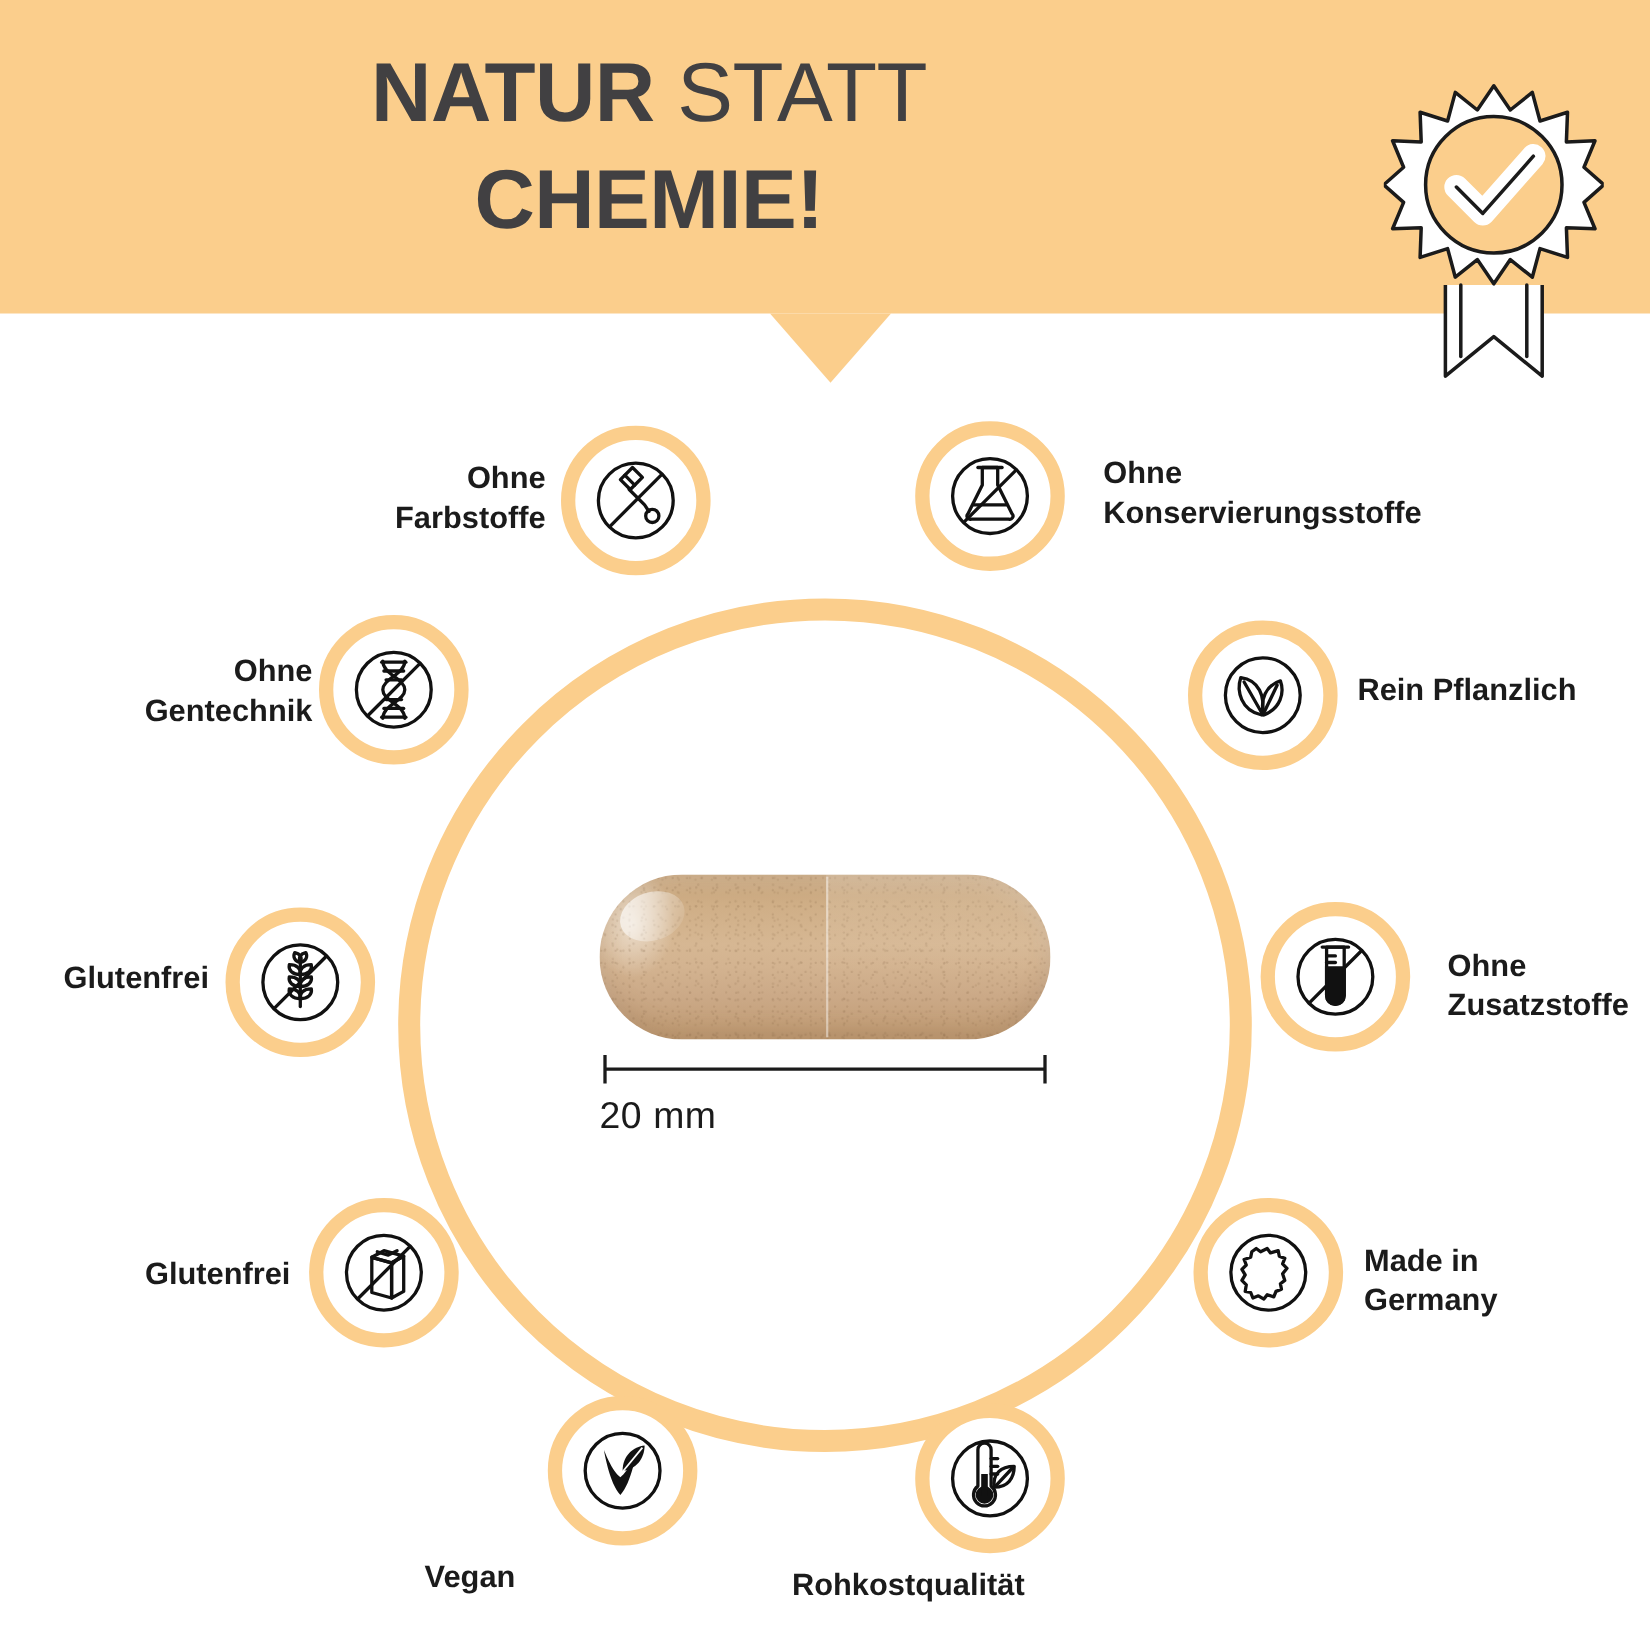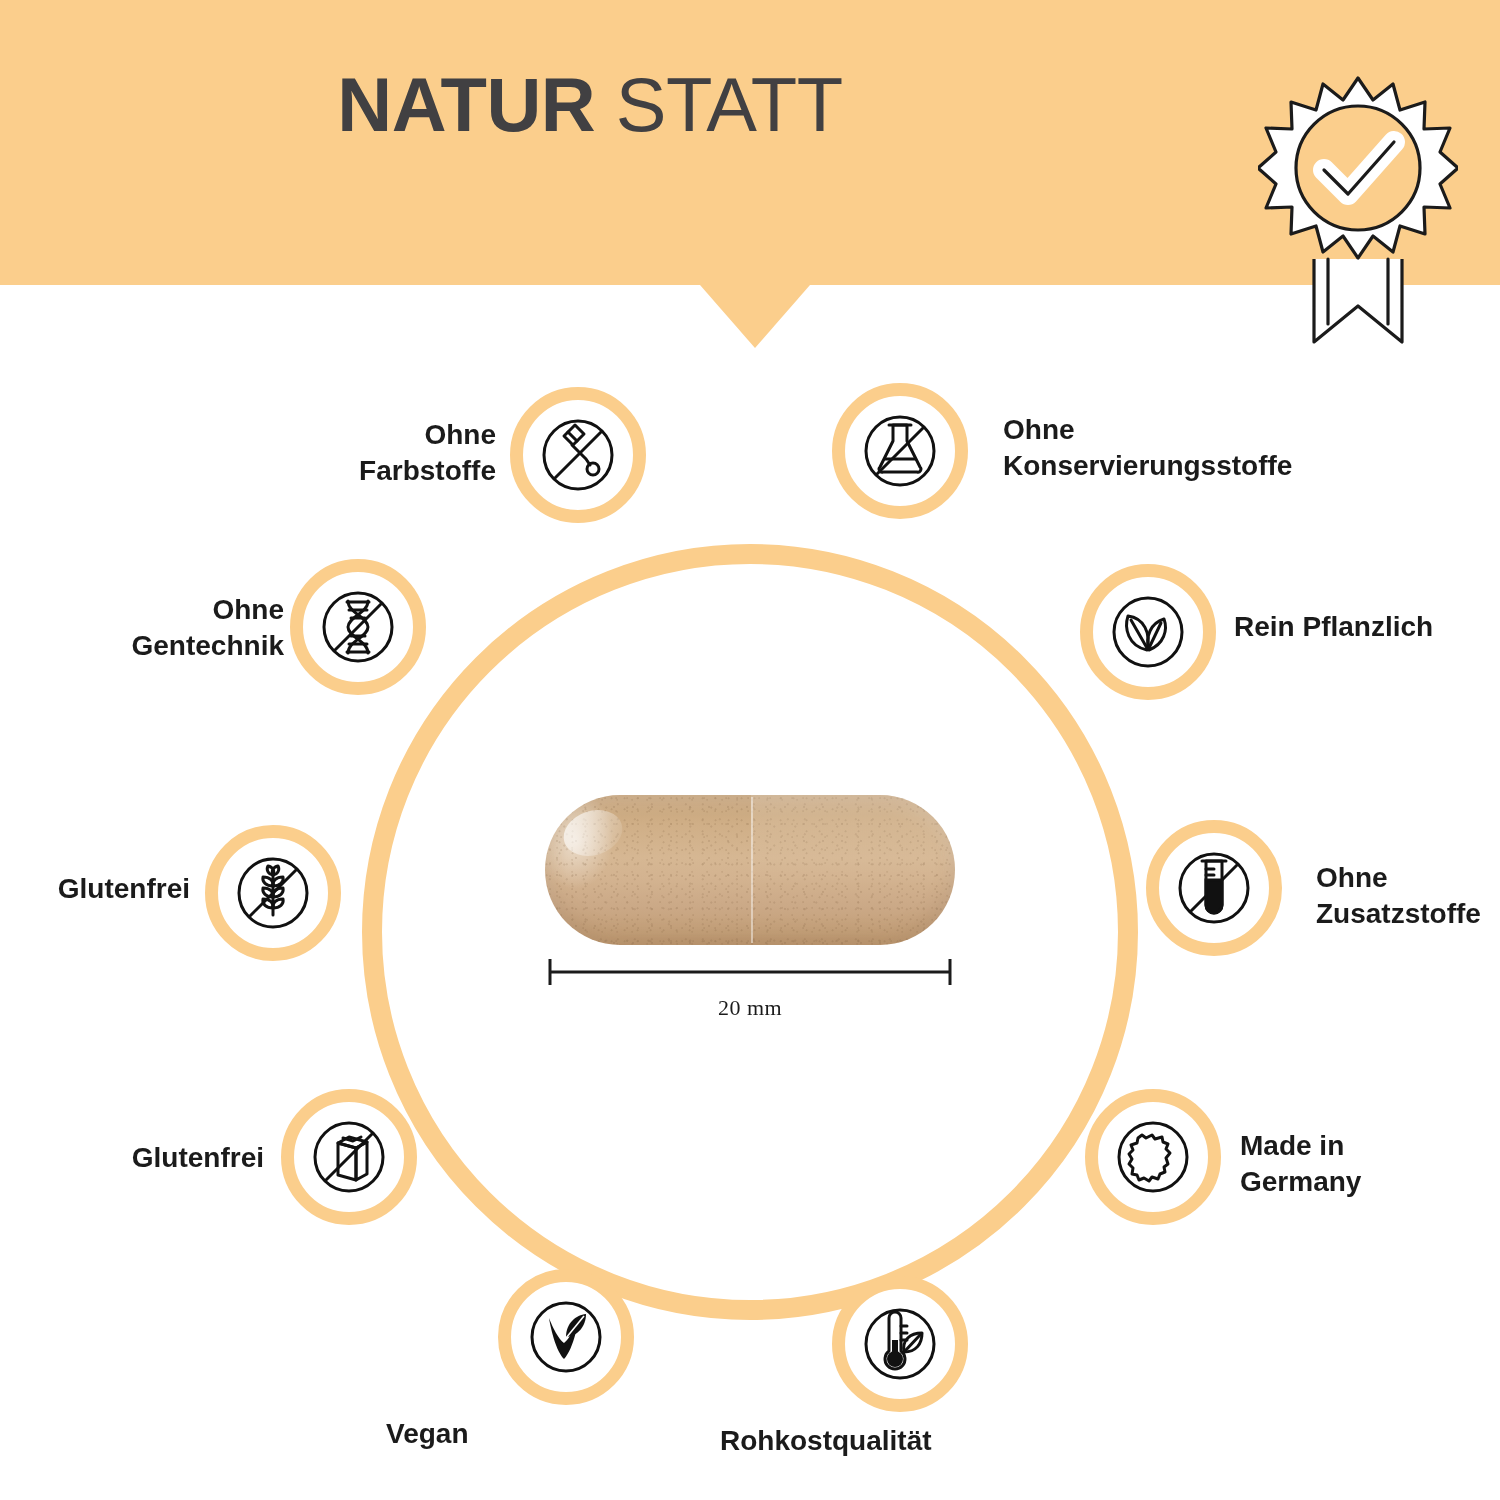--- a/index.html
+++ b/index.html
@@ -36,21 +36,20 @@
   #header-title {
     position: absolute;
     left: 0;
     top: 36px;
     width: 1180px;
     text-align: center;
     color: #414042;
     font-size: 76px;
     line-height: 1.28;
     letter-spacing: -0.5px;
-    margin-top: 20px;
   }
   .title-strong { font-weight: 700; }
   .title-light  { font-weight: 400; }
 
   
   #award-badge {
     position: absolute;
     left: 1258px;
     top: 74px;
     width: 200px;
@@ -170,34 +169,34 @@
     left: 547px;
     top: 955px;
     width: 406px;
     height: 34px;
   }
   #dimension-label {
     position: absolute;
     left: 545px;
     top: 995px;
     width: 410px;
-    text-align: center;
-    font-size: 22px;
+    text-align: left;
+    font-size: 34px;
     color: #1b1b1b;
     font-weight: 400;
     letter-spacing: 0.5px;
-    font-family: Liberation Serif, serif;
   }
 </style>
 </head>
 <body>
 
 <div id="header-banner">
   <div id="header-title">
     <span class="title-strong">NATUR</span><span> </span><span class="title-light">STATT</span><br>
+    <span class="title-strong">CHEMIE!</span>
   </div>
 </div>
 <div id="header-pointer"></div>
 
 <div id="award-badge">
   <svg width="200" height="270" viewBox="0 0 200 270" fill="none">
 
     <path d="M56 185 L56 268 L100 232 L144 268 L144 185" fill="#ffffff" stroke="#1b1b1b" stroke-width="3.2" stroke-linejoin="round"></path>
     <path d="M70 185 L70 250" stroke="#1b1b1b" stroke-width="3.2" stroke-linecap="round"></path>
     <path d="M130 185 L130 250" stroke="#1b1b1b" stroke-width="3.2" stroke-linecap="round"></path>

